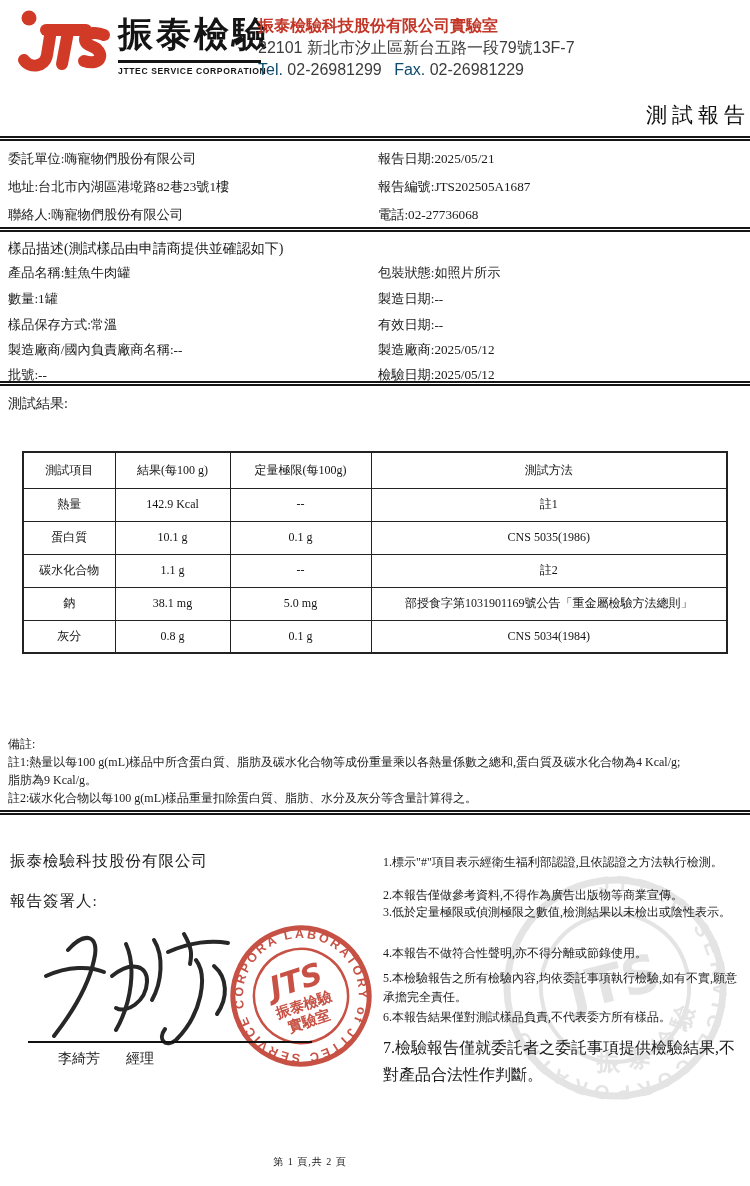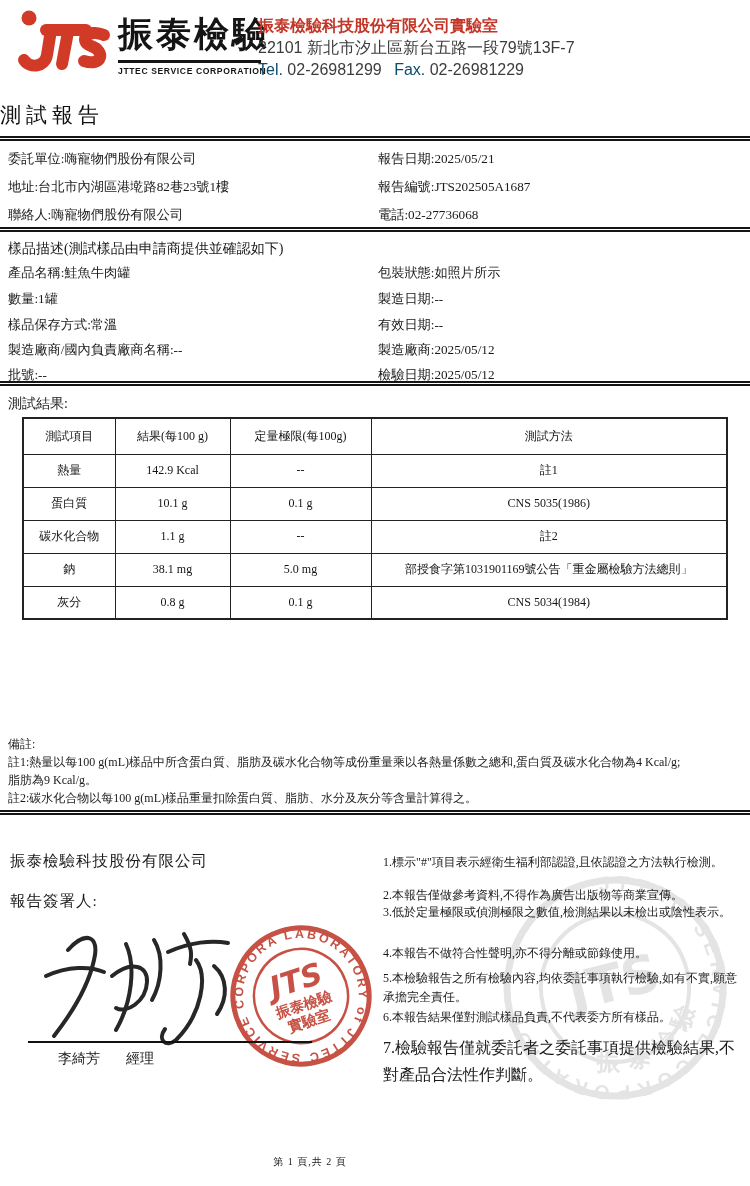--- a/index.html
+++ b/index.html
@@ -13,25 +13,25 @@
   .brand-cjk{position:absolute;left:118px;top:12px;font-family:"DejaVu Sans","Liberation Sans",sans-serif;
     font-weight:900;font-size:35px;letter-spacing:3px;color:#141414;line-height:44px;}
   .brand-underline{position:absolute;left:118px;top:60px;width:143px;border-top:3px solid #141414;}
   .brand-caption{position:absolute;left:118px;top:66px;width:150px;font-family:"Liberation Sans",sans-serif;
     font-weight:700;font-size:8.6px;letter-spacing:0.6px;color:#141414;}
   .co-block{position:absolute;left:258px;top:15px;font-family:"Liberation Sans","DejaVu Sans",sans-serif;font-size:16px;line-height:22px;}
   .co-red{color:#c23527;font-weight:700;}
   .co-gray{color:#3c3c3c;}
   .co-lbl{color:#0c4a6e;}
   
-  .doc-title{position:absolute;left:0;top:101px;width:750px;text-align:left;font-size:21px;letter-spacing:5px;color:#111;}
+  .doc-title{position:absolute;left:0;top:101px;width:750px;text-align:right;font-size:21px;letter-spacing:5px;color:#111;}
   .kv{position:absolute;font-size:13.2px;white-space:nowrap;}
   .sec-head{position:absolute;font-size:14px;white-space:nowrap;}
   
-  table.results{position:absolute;left:22px;top:417px;width:706px;border-collapse:collapse;table-layout:fixed;
+  table.results{position:absolute;left:22px;top:451px;width:706px;border-collapse:collapse;table-layout:fixed;
     font-size:12px;color:#141414;}
   table.results td,table.results th{border:1px solid #222;text-align:center;vertical-align:middle;
     font-weight:normal;padding:0 2px;white-space:nowrap;overflow:hidden;}
   table.results{border:2px solid #222;}
   table.results tr{height:33px;}
   table.results tr.hdr{height:36px;}
   .notes{position:absolute;left:8px;top:735px;width:736px;font-size:12px;line-height:18px;}
   .end-marker{position:absolute;left:0;top:826px;width:750px;text-align:center;font-size:14px;letter-spacing:1px;}
   .co-name-btm{position:absolute;left:10px;top:851px;font-size:15.5px;letter-spacing:1px;}
   .signer-label{position:absolute;left:10px;top:891px;font-size:15.5px;letter-spacing:1px;}

